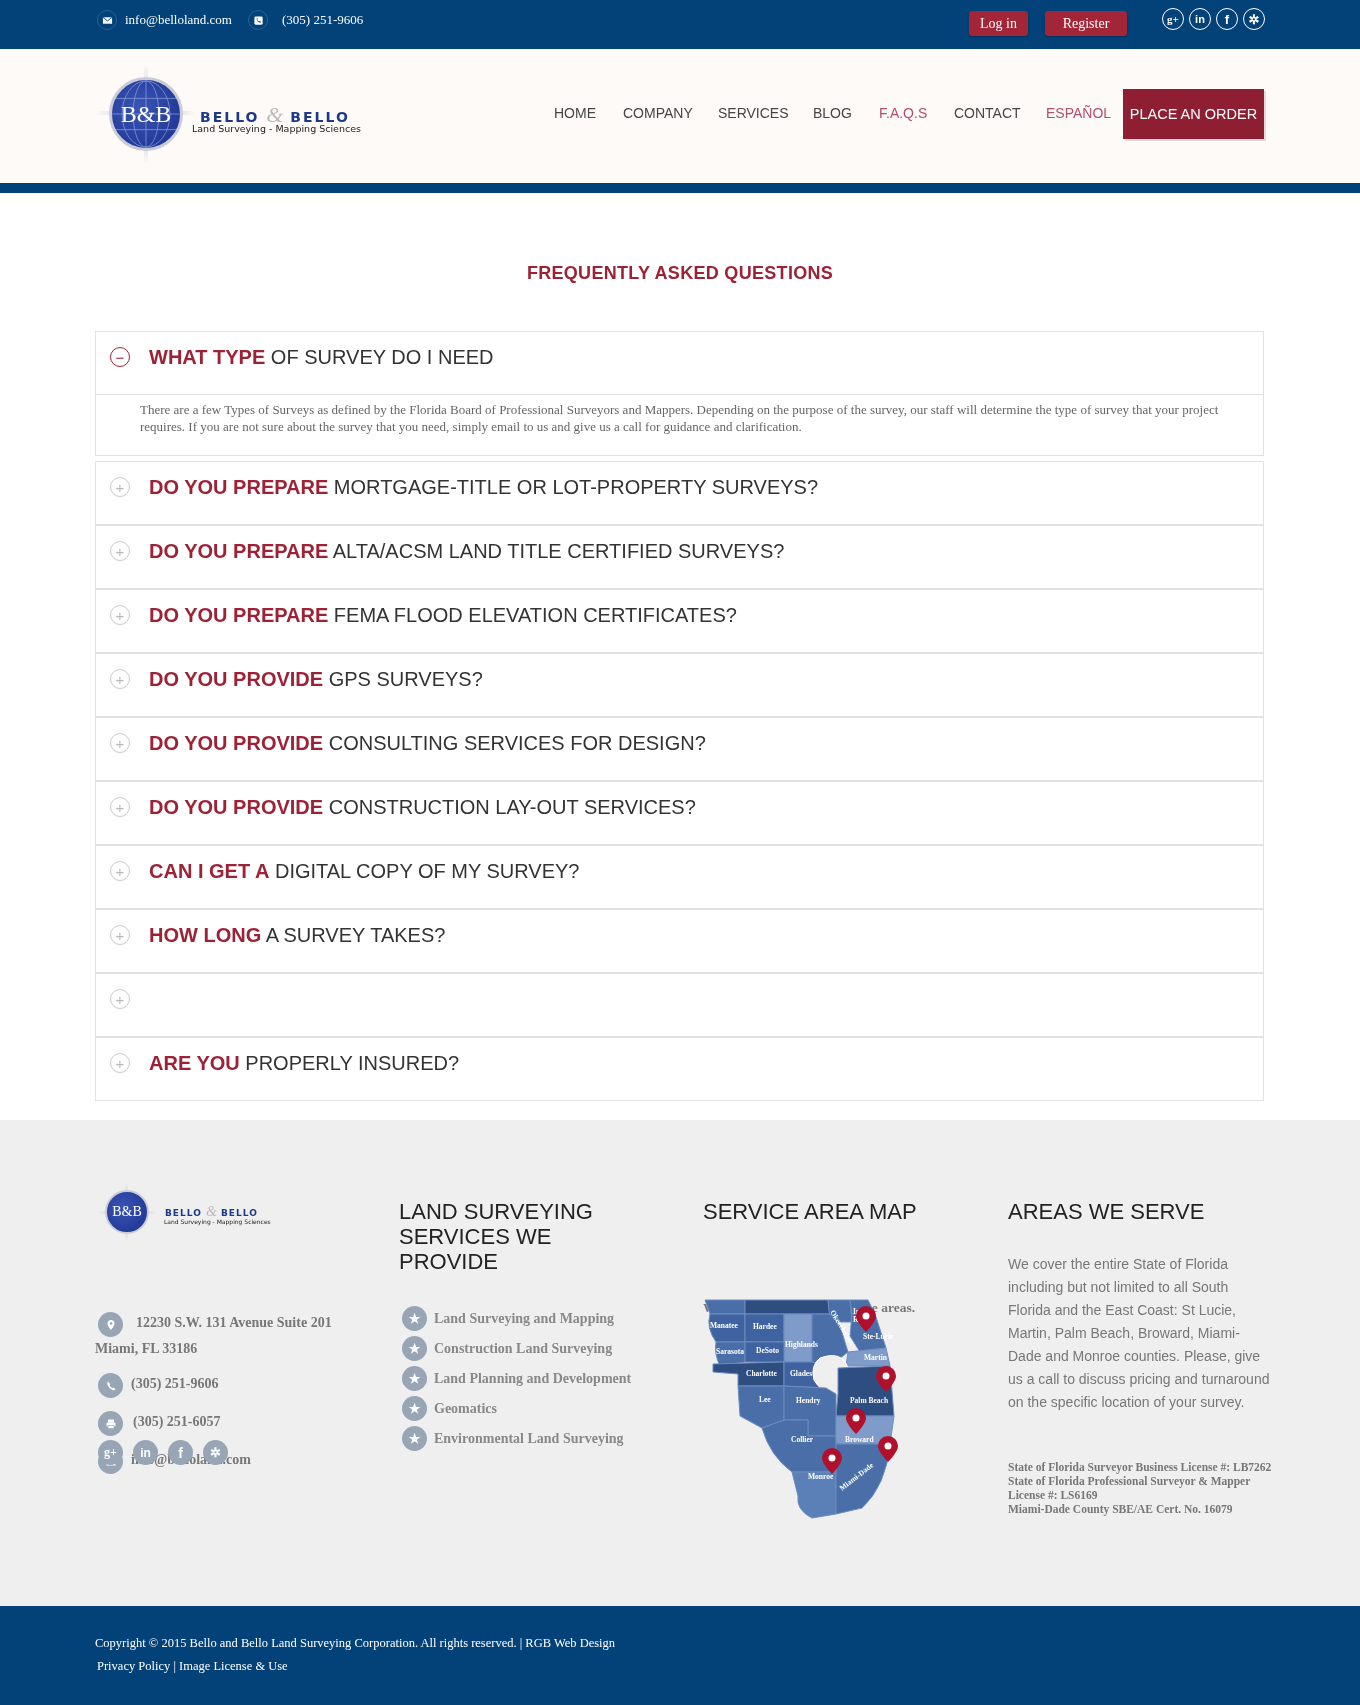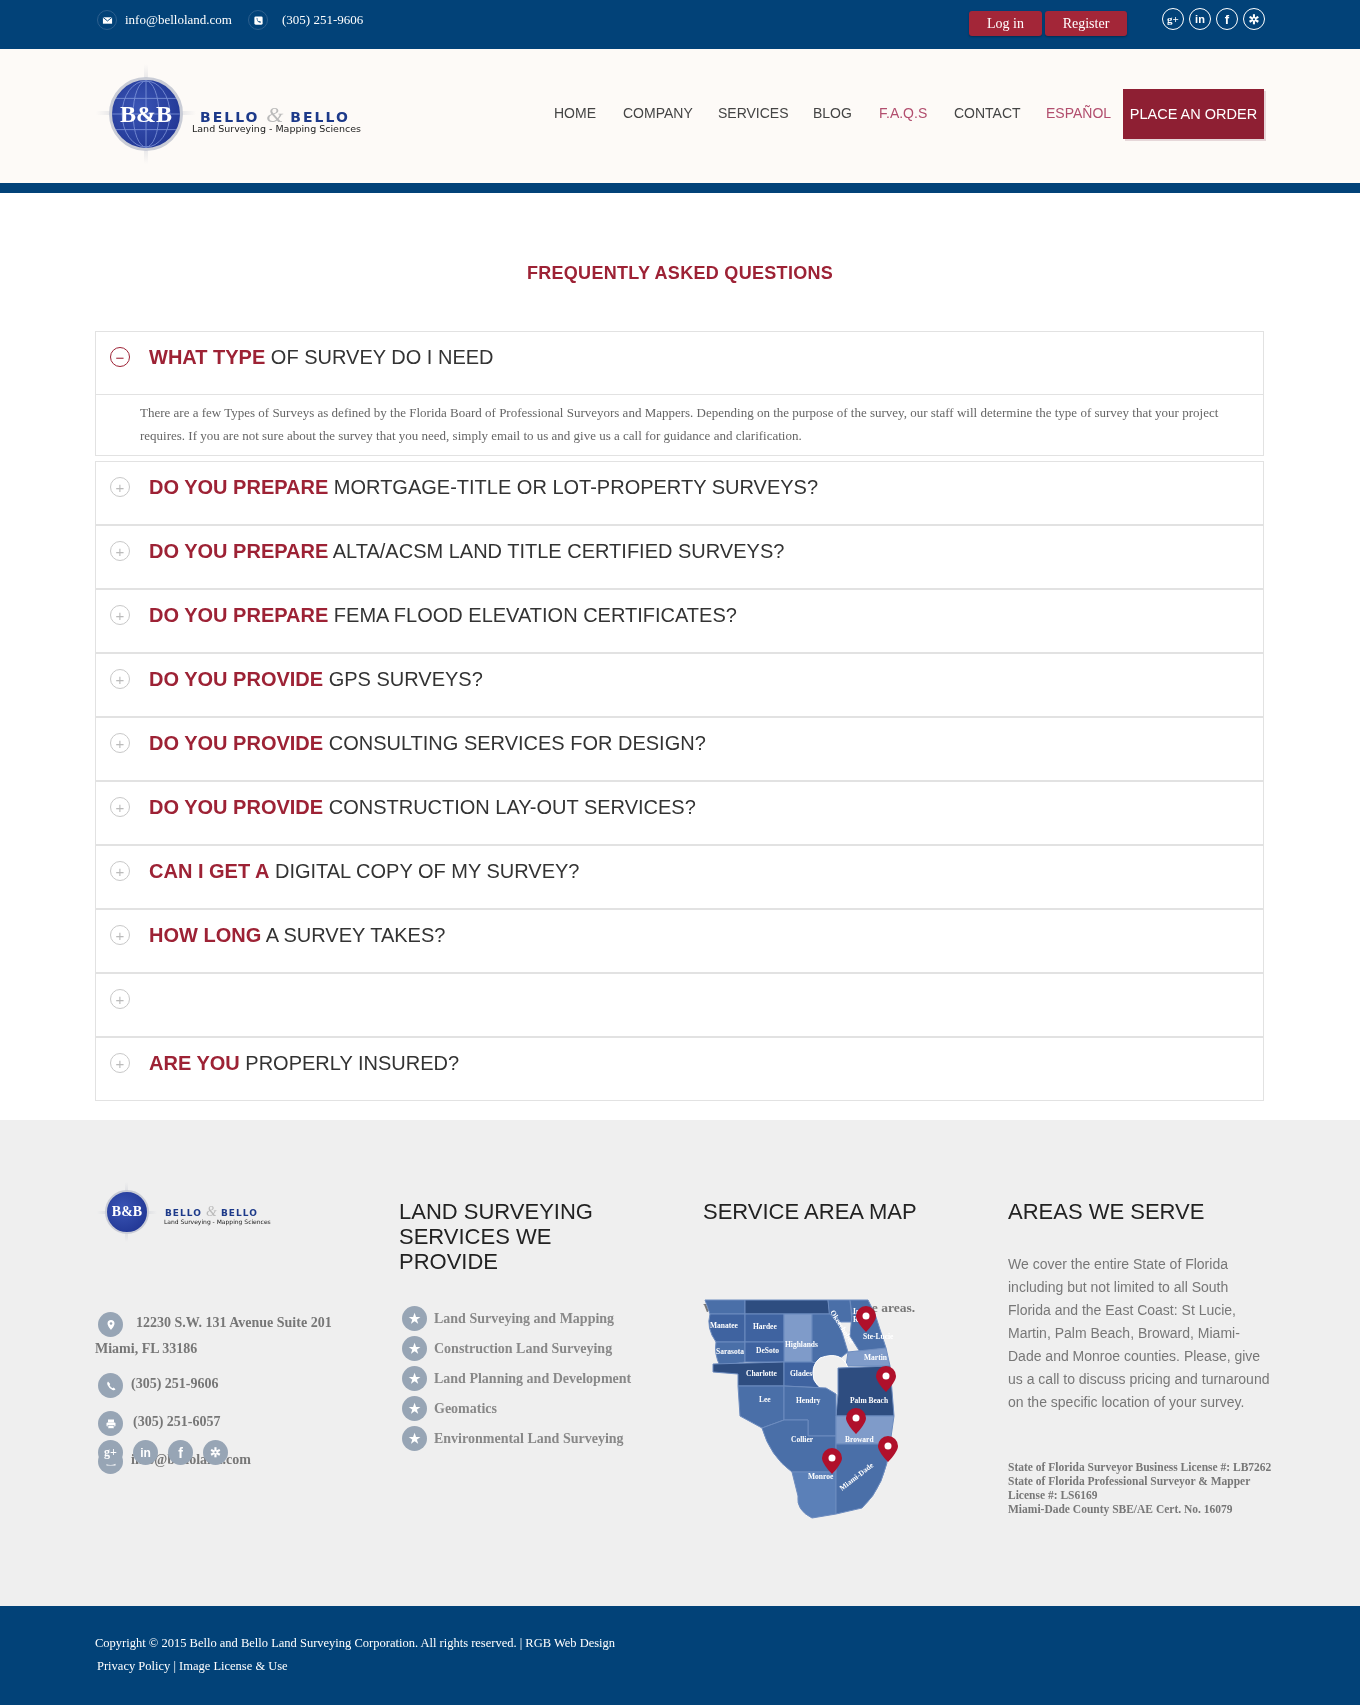--- a/index.html
+++ b/index.html
@@ -14,40 +14,40 @@
   .auth-btn { position: absolute; top: 11px; height: 25px; background: #a32638; color: #fff; font-family: "Liberation Serif", serif; font-size: 14px; border-radius: 3px; display: flex; align-items: center; justify-content: center; box-shadow: 0 1px 2px rgba(0,0,0,.3); cursor: pointer; }
   .social-top { position: absolute; top: 8px; left: 1162px; display: flex; gap: 5px; }
   .social-top .s { width: 22px; height: 22px; border-radius: 50%; border: 1.5px solid #fff; color: #fff; display: flex; align-items: center; justify-content: center; font-size: 11px; font-weight: bold; font-family: "Liberation Sans", sans-serif; }
 
   
   .header { position: absolute; left: 0; top: 49px; width: 1360px; height: 134px; background: #fdfaf7; }
   .stripe { position: absolute; left: 0; top: 183px; width: 1360px; height: 10px; background: #024278; }
   .logo { position: absolute; }
   .logo .globe { position: absolute; border-radius: 50%; background: radial-gradient(circle at 40% 40%, #3a55b5, #1b2f8c); border: 3px solid #c9ccd6; overflow: hidden; }
   .logo .globe .grid { position: absolute; inset: 0; }
-  .logo .globe .bb { position: absolute; inset: 0; display: flex; align-items: center; justify-content: center; color: #fff; font-family: "Liberation Serif", serif; font-weight: bold; }
+  .logo .globe .bb { position: absolute; inset: 0; display: flex; align-items: center; justify-content: center; color: #fff; font-family: "Liberation Serif", serif; font-weight: normal; }
   .logo .star-h, .logo .star-v { position: absolute; background: linear-gradient(90deg, transparent, #b8bcc8, transparent); }
   .logo .name { position: absolute; color: #1d3a8a; font-family: "DejaVu Sans", sans-serif; font-weight: bold; letter-spacing: 2px; white-space: nowrap; }
   .logo .name .amp { color: #bbb; font-family: "Liberation Serif", serif; font-style: italic; font-weight: normal; letter-spacing: 0; }
   .logo .tag { position: absolute; color: #222; font-family: "DejaVu Sans", sans-serif; white-space: nowrap; }
 
   .nav { position: absolute; top: 105px; font-size: 14px; color: #444; display: flex; }
   .nav a { position: absolute; white-space: nowrap; text-decoration: none; color: #444; cursor: pointer; }
   .nav a.accent { color: #b24e6e; }
   .order-btn { position: absolute; left: 1123px; top: 89px; width: 141px; height: 50px; background: #8e1f33; color: #fff; font-size: 14.5px; display: flex; align-items: center; justify-content: center; box-shadow: 2px 2px 0 #e6d7d9; cursor: pointer; }
 
   
   .faq-title { position: absolute; left: 0; width: 1360px; top: 263px; text-align: center; font-size: 18px; font-weight: bold; color: #9d2235; letter-spacing: .3px; }
   .acc { position: absolute; left: 95px; width: 1169px; border: 1px solid #e2e2e2; background: #fff; }
   .acc .head { position: relative; height: 62px; }
   .acc .head .icon { position: absolute; left: 14px; top: 15px; width: 20px; height: 20px; border-radius: 50%; border: 1px solid #c8c8c8; display: flex; align-items: center; justify-content: center; color: #bbb; font-size: 15px; line-height: 1; }
   .acc.open .head .icon { border: 1.5px solid #9d2235; color: #9d2235; }
   .acc .head .q { position: absolute; left: 53px; top: 14px; font-size: 20px; color: #333; white-space: nowrap; }
   .acc .head .q b { color: #9d2235; }
-  .acc .body { border-top: 1px solid #e2e2e2; padding: 6px 30px 0 44px; font-family: "Liberation Serif", serif; font-size: 13px; line-height: 23px; color: #666; height: 61px; }
+  .acc .body { border-top: 1px solid #e2e2e2; padding: 6px 30px 0 44px; font-family: "Liberation Serif", serif; font-size: 13px; line-height: 17px; color: #666; height: 61px; }
 
   
   .footer { position: absolute; left: 0; top: 1120px; width: 1360px; height: 486px; background: #efefef; }
   .fcol-h { position: absolute; font-size: 22px; color: #222; line-height: 25px; }
   .finfo { position: absolute; font-family: "Liberation Serif", serif; font-weight: bold; color: #777; font-size: 14px; margin-top: 44px; }
   .finfo .ci { position: absolute; width: 25px; height: 25px; border-radius: 50%; background: #97a5b5; display: flex; align-items: center; justify-content: center; }
   .finfo .ci svg { width: 12px; height: 12px; }
   .svc { position: absolute; left: 402px; display: flex; align-items: center; font-family: "Liberation Serif", serif; font-weight: bold; color: #888; font-size: 14px; }
   .svc .st { width: 25px; height: 25px; border-radius: 50%; background: #97a5b5; display: flex; align-items: center; justify-content: center; margin-right: 7px; color: #fff; font-size: 13px; }
   .fsocial { position: absolute; display: flex; gap: 10px; }
@@ -75,21 +75,21 @@
   <div class="contact" style="left:248px;">
     <span class="ic">
       <svg viewBox="0 0 12 12">
           <rect x="1.5" y="1.5" width="9" height="9" rx="1.5" fill="#fff"></rect>
           <path d="M4 3.5 q0 4 4 5 l.8-1 -1.5-1 -.7.6 q-1.5-.8-2-2 l.6-.7 -1-1.5z" fill="#024278"></path>
         </svg>
     </span>
     <span style="margin-left:6px;">(305) 251-9606</span>
   </div>
 
-  <div class="auth-btn" style="left:969px; width:73px;">Log in</div>
+  <div class="auth-btn" style="left:969px; width:59px;">Log in</div>
   <div class="auth-btn" style="left:1045px; width:82px;">Register</div>
 
   <div class="social-top">
     <div class="s" style="font-family:'Liberation Serif',serif;">g+</div>
     <div class="s">in</div>
     <div class="s" style="font-size:13px;">f</div>
     <div class="s" style="font-size:13px;">✲</div>
   </div>
 </div>
 

